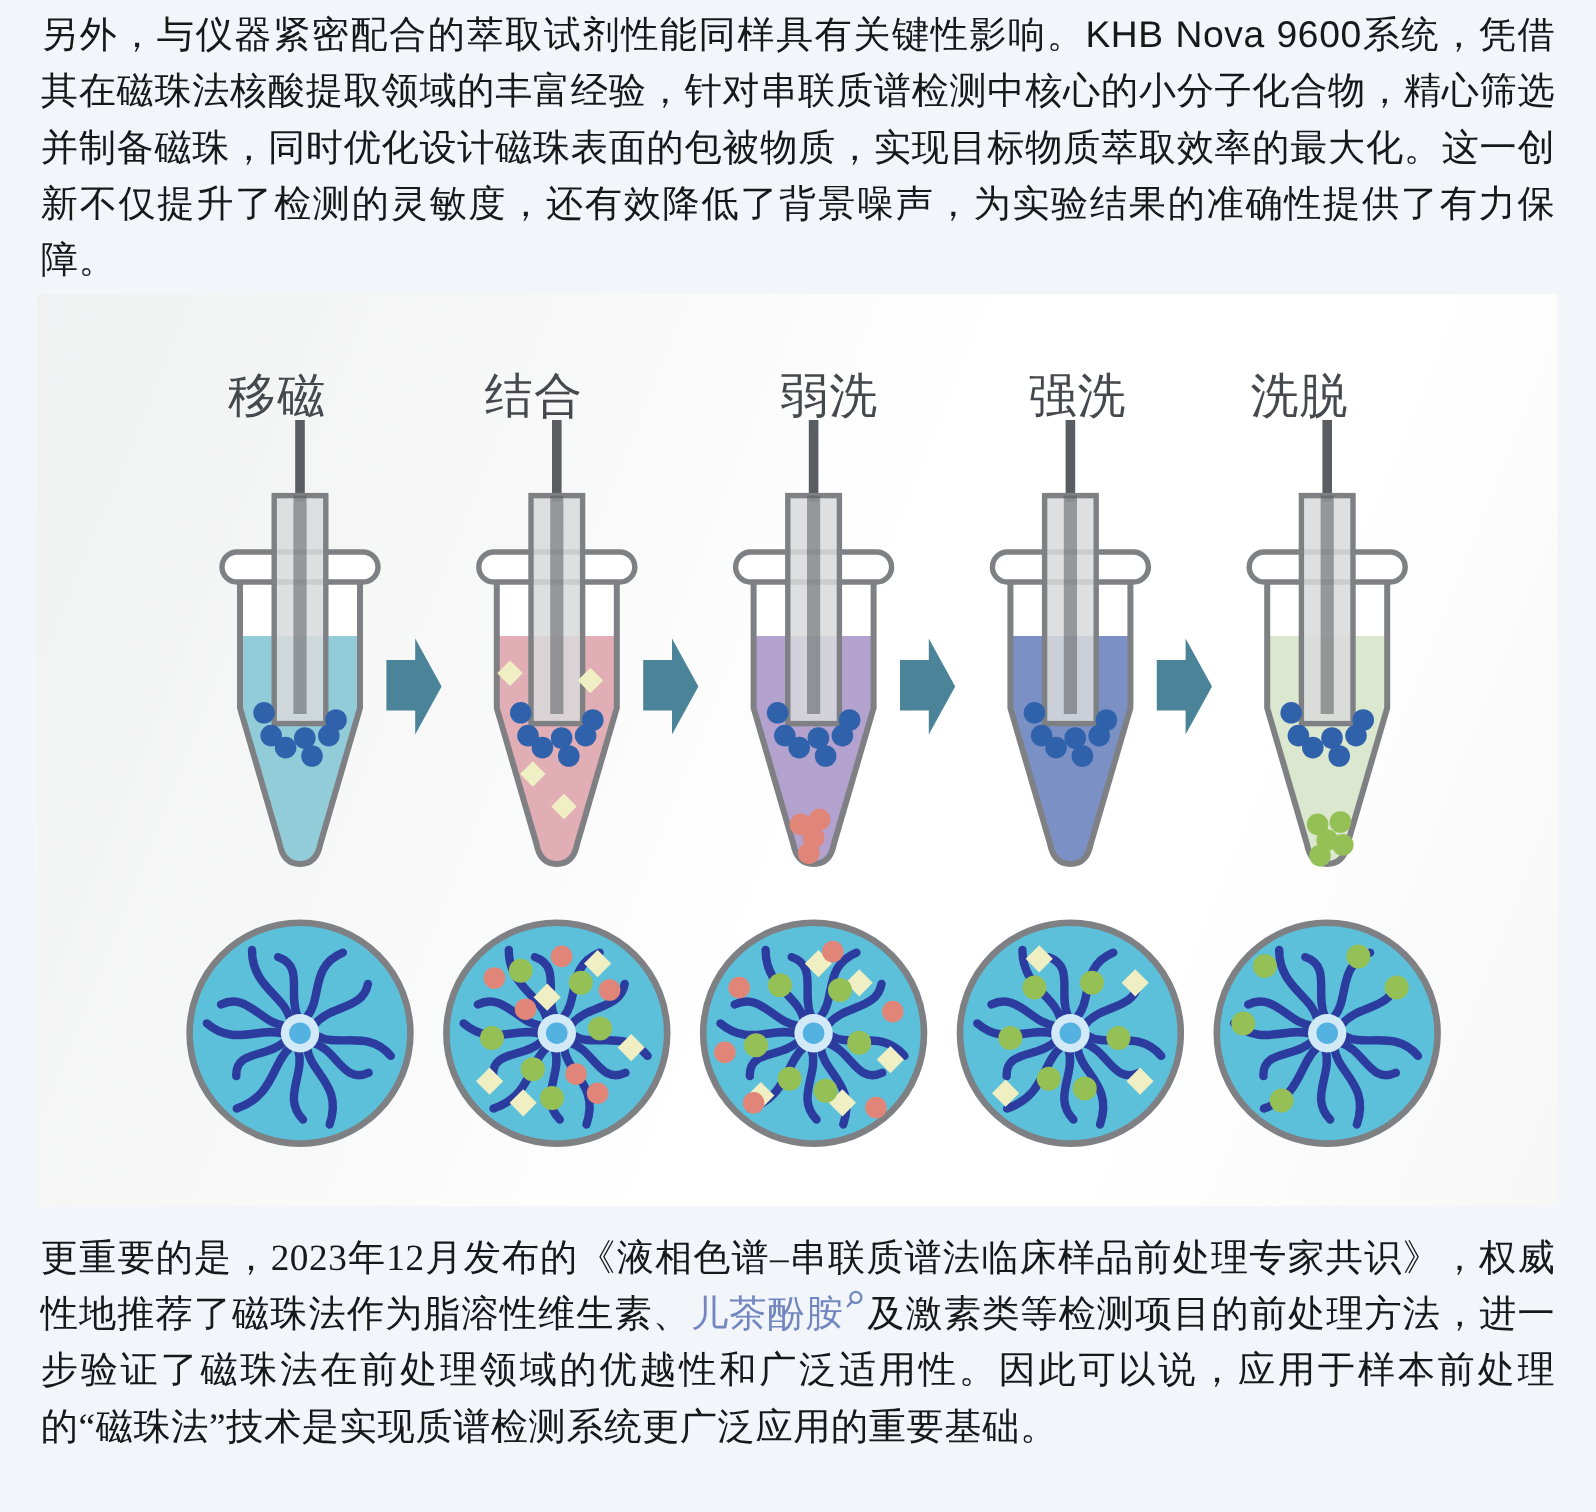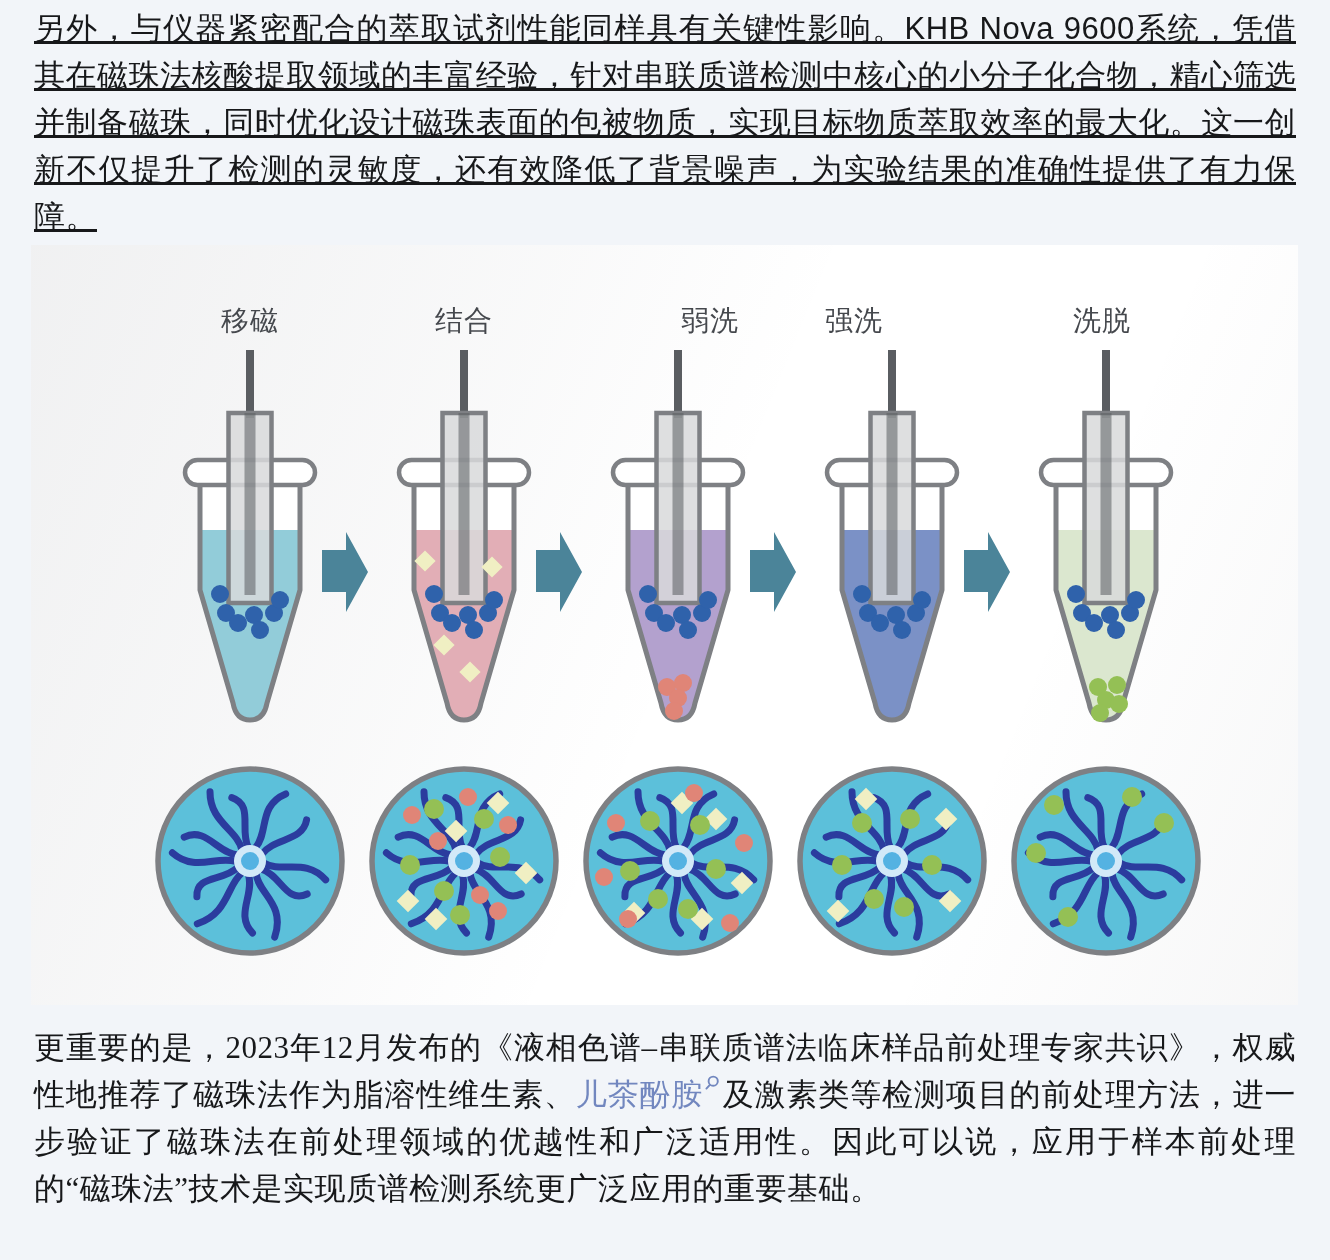--- a/index.html
+++ b/index.html
@@ -15,21 +15,21 @@
     position:absolute;
     left:34px;
     width:1262px;
     font-size:31px;
     line-height:47px;
     letter-spacing:0.5px;
     text-align:justify;
     margin:0;
     color:#17181a;
   }
-  .para-top{top:5px;text-decoration:underline;}
+  .para-top{top:5px;}
   .para-bottom{top:1024px;font-family:Liberation Serif, serif;}
   .term-link{
     color:#7287bf;
     text-decoration:none;
     cursor:pointer;
     white-space:nowrap;
   }
   .sup-icon{
     display:inline-block;
     vertical-align:14px;
@@ -44,22 +44,22 @@
     height:760px;
     background-color:#ffffff;
     background-image:
       linear-gradient(112deg, rgba(90,95,105,0.09) 0%, rgba(90,95,105,0.035) 34%, rgba(255,255,255,0) 52%),
       linear-gradient(292deg, rgba(90,95,105,0.05) 0%, rgba(255,255,255,0) 26%);
   }
   .step-label{
     position:absolute;
     top:57px;
     width:120px;
-    text-align:center;
-    font-size:28px;
+    text-align:left;
+    font-size:40px;
     font-weight:500;
     letter-spacing:1px;
     color:#45484d;
   }
   .fig-svg{position:absolute;left:0;top:0;}
 </style>
 </head>
 <body>
 
 <p class="para para-top">另外，与仪器紧密配合的萃取试剂性能同样具有关键性影响。KHB Nova 9600系统，凭借其在磁珠法核酸提取领域的丰富经验，针对串联质谱检测中核心的小分子化合物，精心筛选并制备磁珠，同时优化设计磁珠表面的包被物质，实现目标物质萃取效率的最大化。这一创新不仅提升了检测的灵敏度，还有效降低了背景噪声，为实验结果的准确性提供了有力保障。</p>
@@ -331,20 +331,20 @@
           <circle cx="1101" cy="552" r="10" fill="#94c055"></circle>
           <circle cx="1133" cy="578" r="10" fill="#94c055"></circle>
           <circle cx="1005" cy="608" r="10" fill="#94c055"></circle>
           <circle cx="1037" cy="672" r="10" fill="#94c055"></circle>
         </g>
       </g>
     </svg>
   <div class="step-label" style="left:159px">移磁</div>
   <div class="step-label" style="left:373px">结合</div>
   <div class="step-label" style="left:619px">弱洗</div>
-  <div class="step-label" style="left:763px">强洗</div>
+  <div class="step-label" style="left:826px">强洗</div>
   <div class="step-label" style="left:1011px">洗脱</div>
 </div>
 
 <p class="para para-bottom"><span>更重要的是，2023年12月发布的《液相色谱–串联质谱法临床样品前处理专家共识》，权威性地推荐了磁珠法作为脂溶性维生素、</span><a class="term-link"><span>儿茶酚胺</span><svg class="sup-icon" width="16" height="16" viewBox="0 0 16 16">
         <circle cx="9.2" cy="6.2" r="4.6" fill="none" stroke="#7287bf" stroke-width="1.9"></circle>
         <line x1="5.6" y1="10.1" x2="2.4" y2="13.6" stroke="#7287bf" stroke-width="1.9" stroke-linecap="round"></line>
       </svg></a><span>及激素类等检测项目的前处理方法，进一步验证了磁珠法在前处理领域的优越性和广泛适用性。因此可以说，应用于样本前处理的“磁珠法”技术是实现质谱检测系统更广泛应用的重要基础。</span></p>
 
 </body></html>

